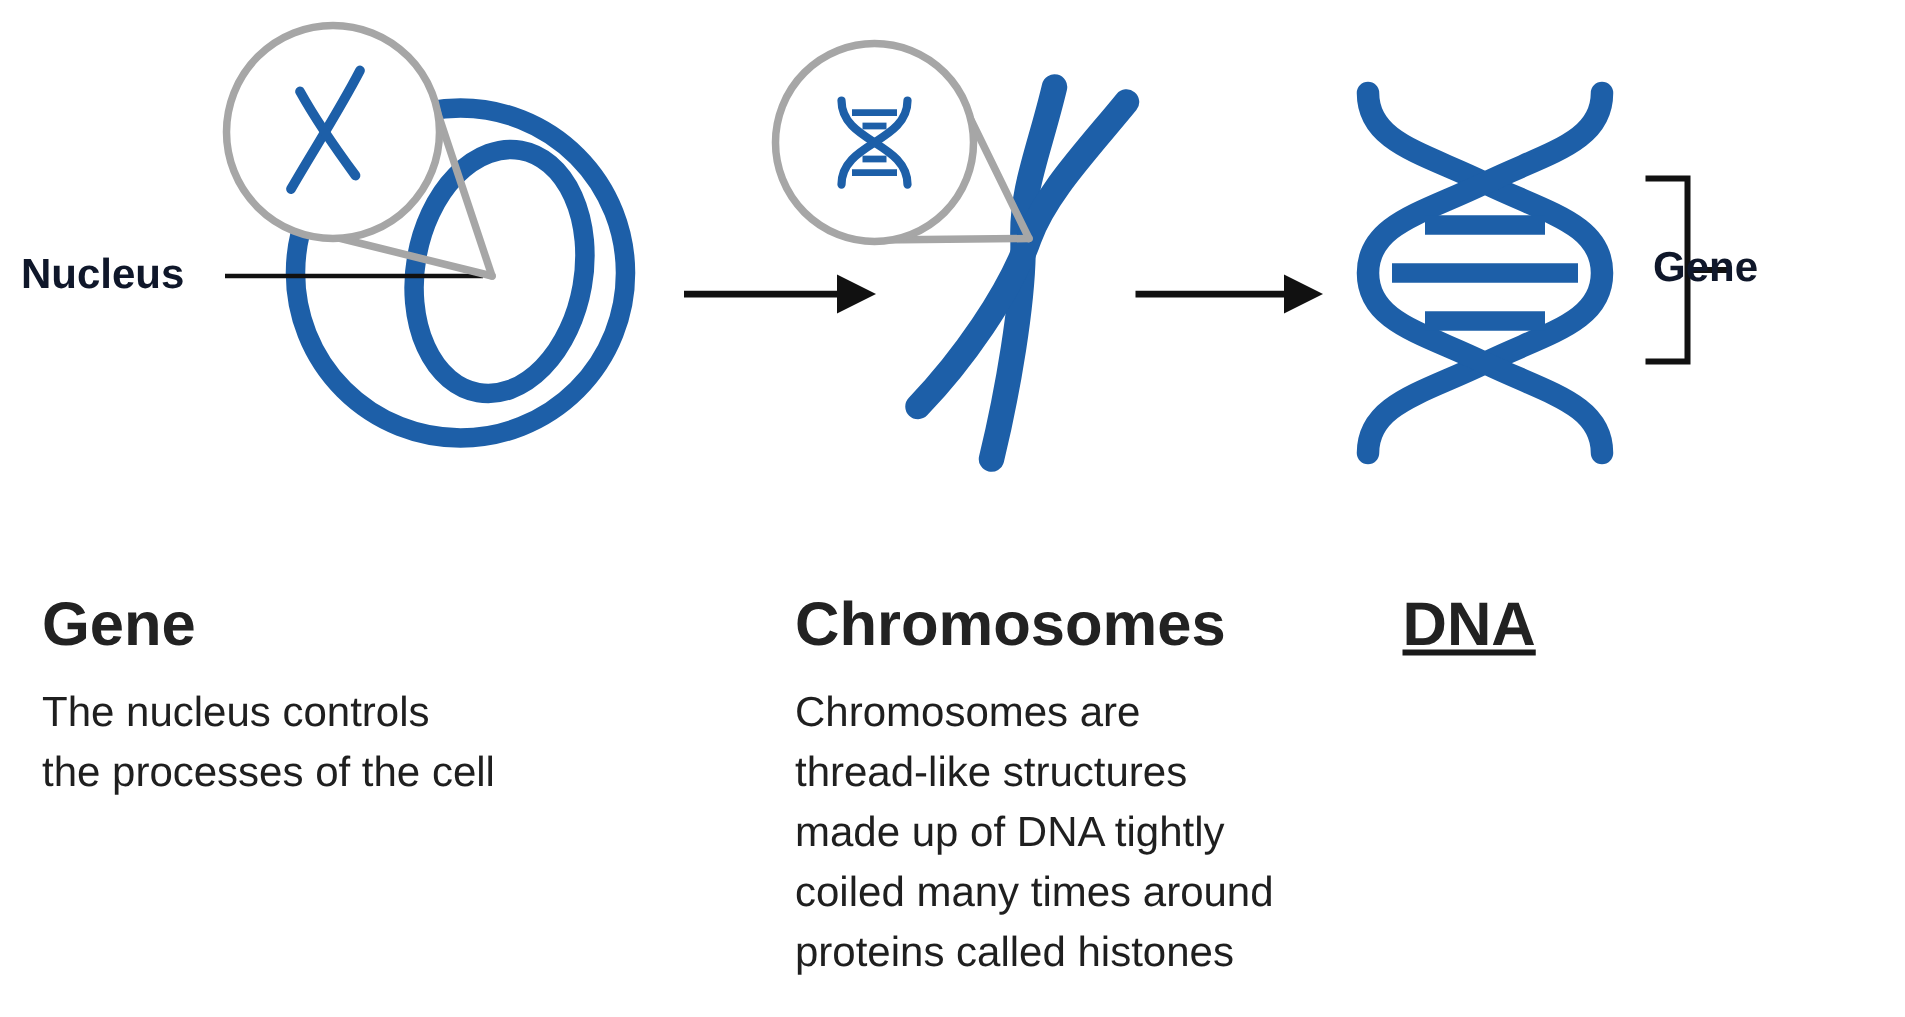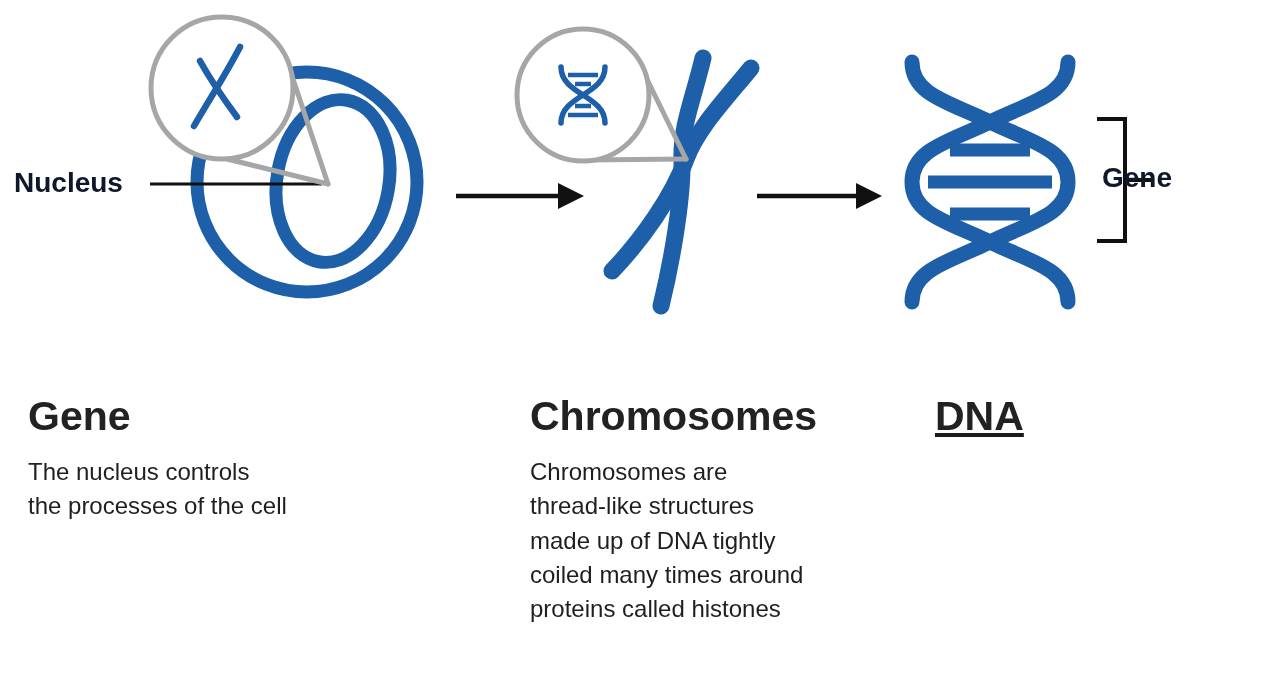--- a/index.html
+++ b/index.html
@@ -41,21 +41,21 @@
   .col h2{
     margin:0;
     font-size:41px;
     line-height:1.1;
     font-weight:700;
     color:#222;
     letter-spacing:0;
   }
   .col p{
     margin:16px 0 0 0;
-    font-size:24px;
+    font-size:28px;
     line-height:1.43;
     color:#1f1f1f;
     white-space:pre-line;
   }
   .col-cell{left:28px;top:394px;width:340px;}
   .col-chromosome{left:530px;top:394px;width:400px;}
   .col-dna{left:935px;top:394px;width:300px;text-decoration:underline;}
 </style>
 </head>
 <body>

